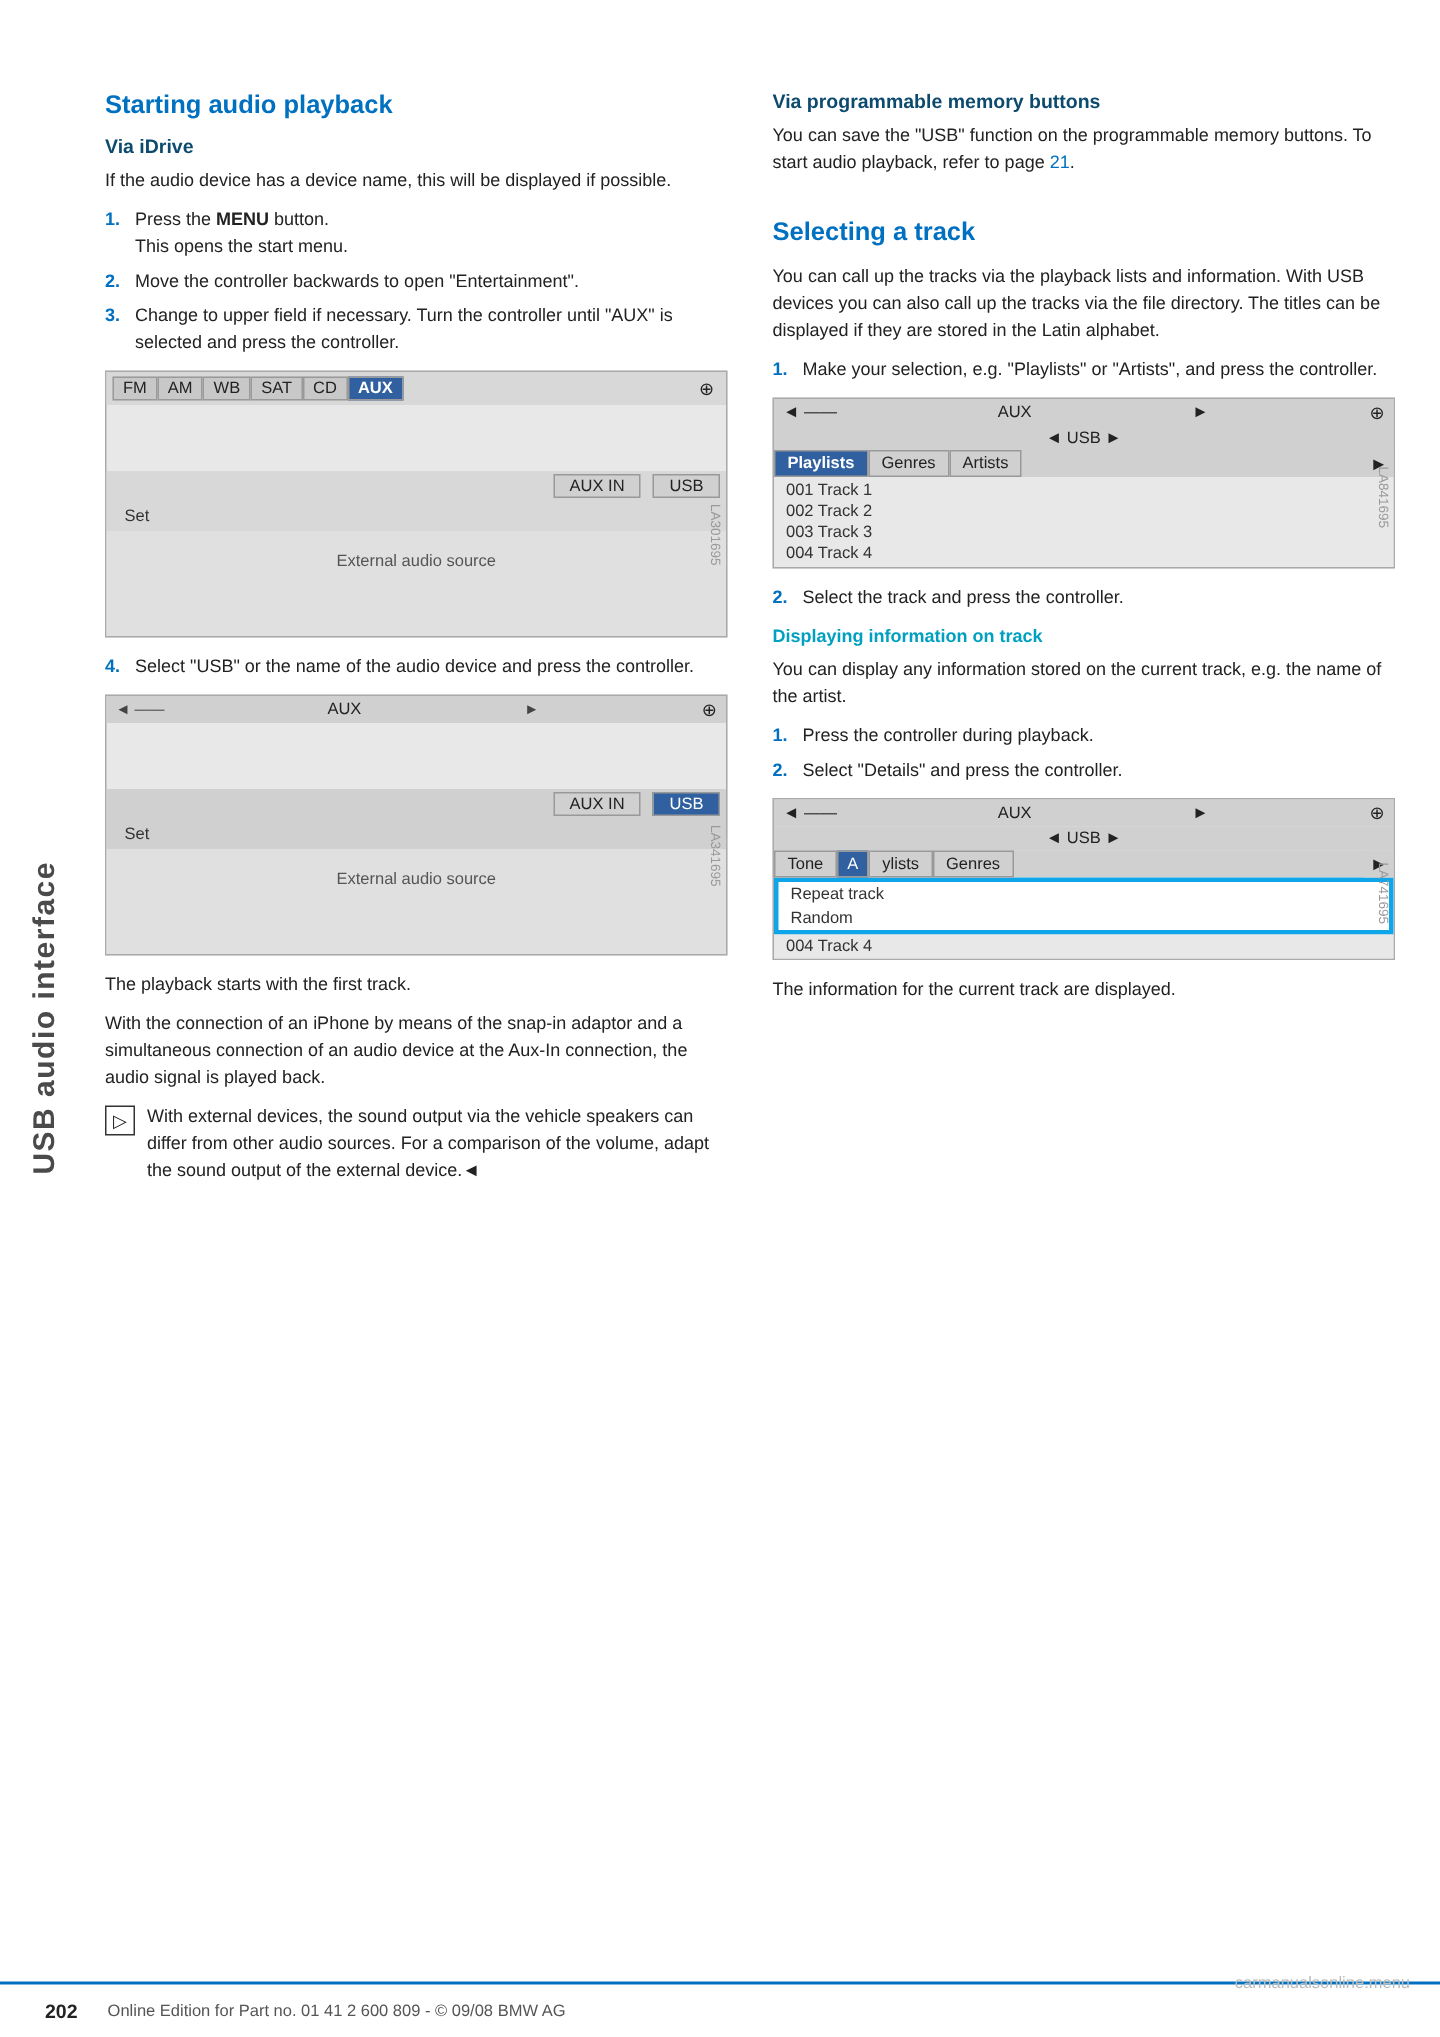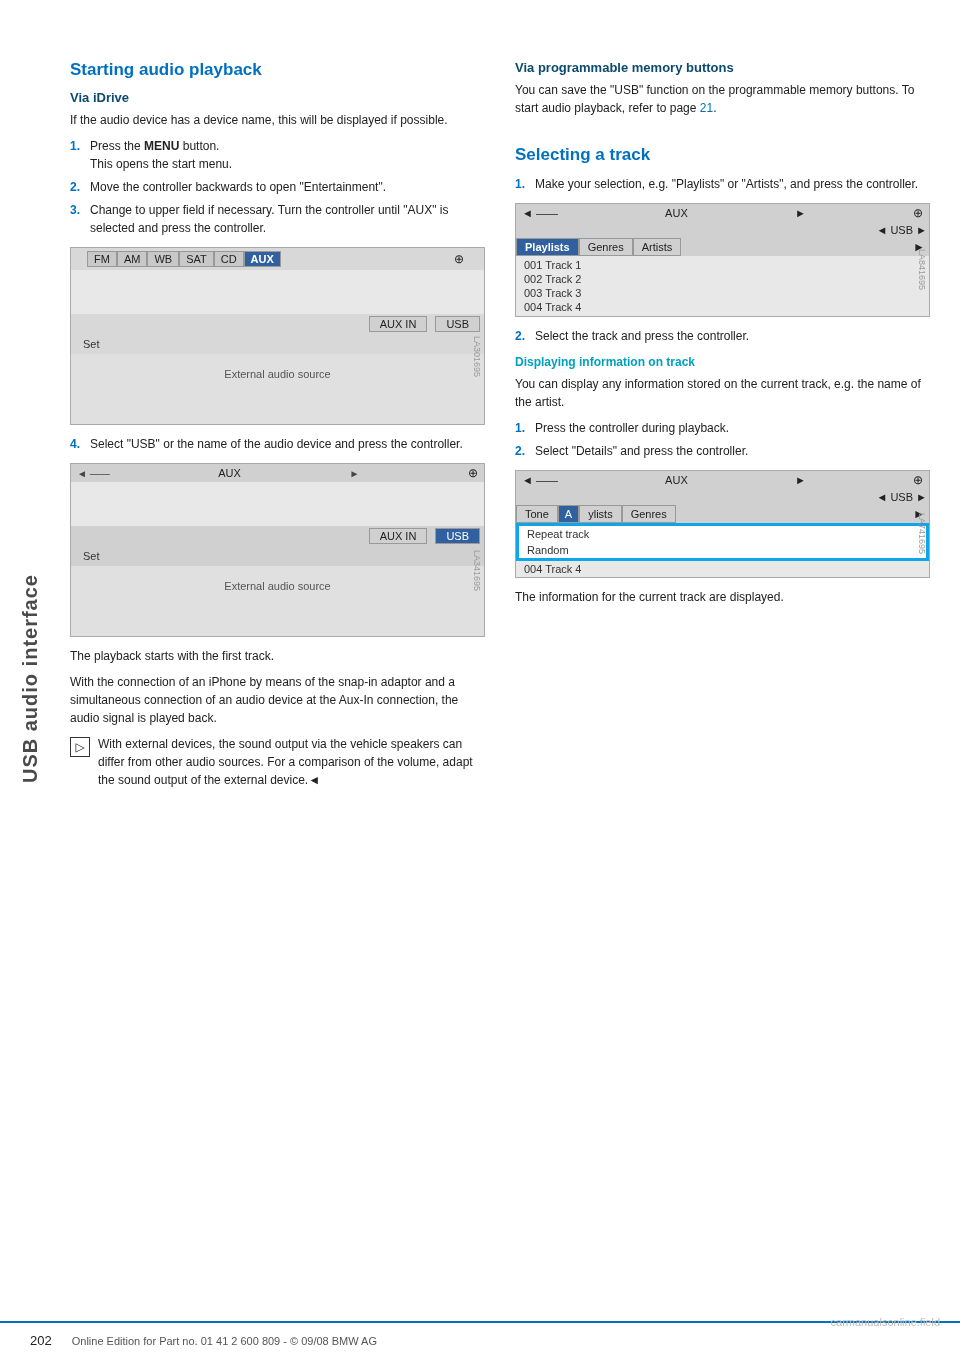--- a/index.html
+++ b/index.html
@@ -121,21 +121,21 @@
       border: 1px solid #aaa;
       background: #e8e8e8;
       margin: 10px 0;
       font-size: 11px;
       position: relative;
     }
 
     .screen-fm-tabs {
       display: flex;
       gap: 0;
-      padding: 3px 16px;
+      padding: 3px 4px;
       background: #d8d8d8;
     }
 
     .fm-tab {
       padding: 1px 6px;
       background: #c8c8c8;
       border: 1px solid #999;
       font-size: 11px;
       cursor: default;
     }
@@ -185,21 +185,21 @@
       font-size: 11px;
     }
 
     .arrow-left, .arrow-right {
       font-size: 10px;
       color: #444;
     }
 
     .screen-usb-row {
       display: flex;
-      justify-content: flex-end;
+      justify-content: center;
       padding: 2px;
       background: #d0d0d0;
       font-size: 11px;
     }
 
     
     .screen-playlist-tabs {
       display: flex;
       gap: 0;
       background: #d0d0d0;
@@ -257,21 +257,21 @@
       left: 0;
       right: 0;
       display: flex;
       align-items: center;
       padding: 10px 30px;
       border-top: 2px solid #0070c0;
     }
 
     .footer-page {
       font-size: 13px;
-      font-weight: normal;
+      font-weight: bold;
       margin-right: 20px;
     }
 
     .footer-text {
       font-size: 11px;
       color: #555;
     }
 
     
     .details-menu {
@@ -412,20 +412,21 @@
     </div>
 
     <div class="right-column">
 
       <h2 class="subsection-title">Via programmable memory buttons</h2>
       <p class="body-text">You can save the "USB" function on the programmable memory buttons. To start audio playback, refer to page <span style="color:#0070c0;">21</span>.</p>
 
       <div style="height:20px;"></div>
 
       <h1 class="section-title">Selecting a track</h1>
+      <p class="body-text">You can call up the tracks via the playback lists and information. With USB devices you can also call up the tracks via the file directory. The titles can be displayed if they are stored in the Latin alphabet.</p>
 
       <ul class="steps-list">
         <li>
           <span class="step-num">1.</span>
           <span class="step-content">Make your selection, e.g. "Playlists" or "Artists", and press the controller.</span>
         </li>
       </ul>
 
       <div class="screen-mockup" style="position:relative;">
         <div class="screen-header-aux">
@@ -501,15 +502,15 @@
       <p class="body-text">The information for the current track are displayed.</p>
 
     </div>
   </div>
 
   <div class="footer">
     <span class="footer-page">202</span>
     <span class="footer-text">Online Edition for Part no. 01 41 2 600 809 - © 09/08 BMW AG</span>
   </div>
 
-  <div class="watermark">carmanualsonline.field</div>
+  <div class="watermark">carmanualsonline.menu</div>
 
 </div>
 
 </body></html>

